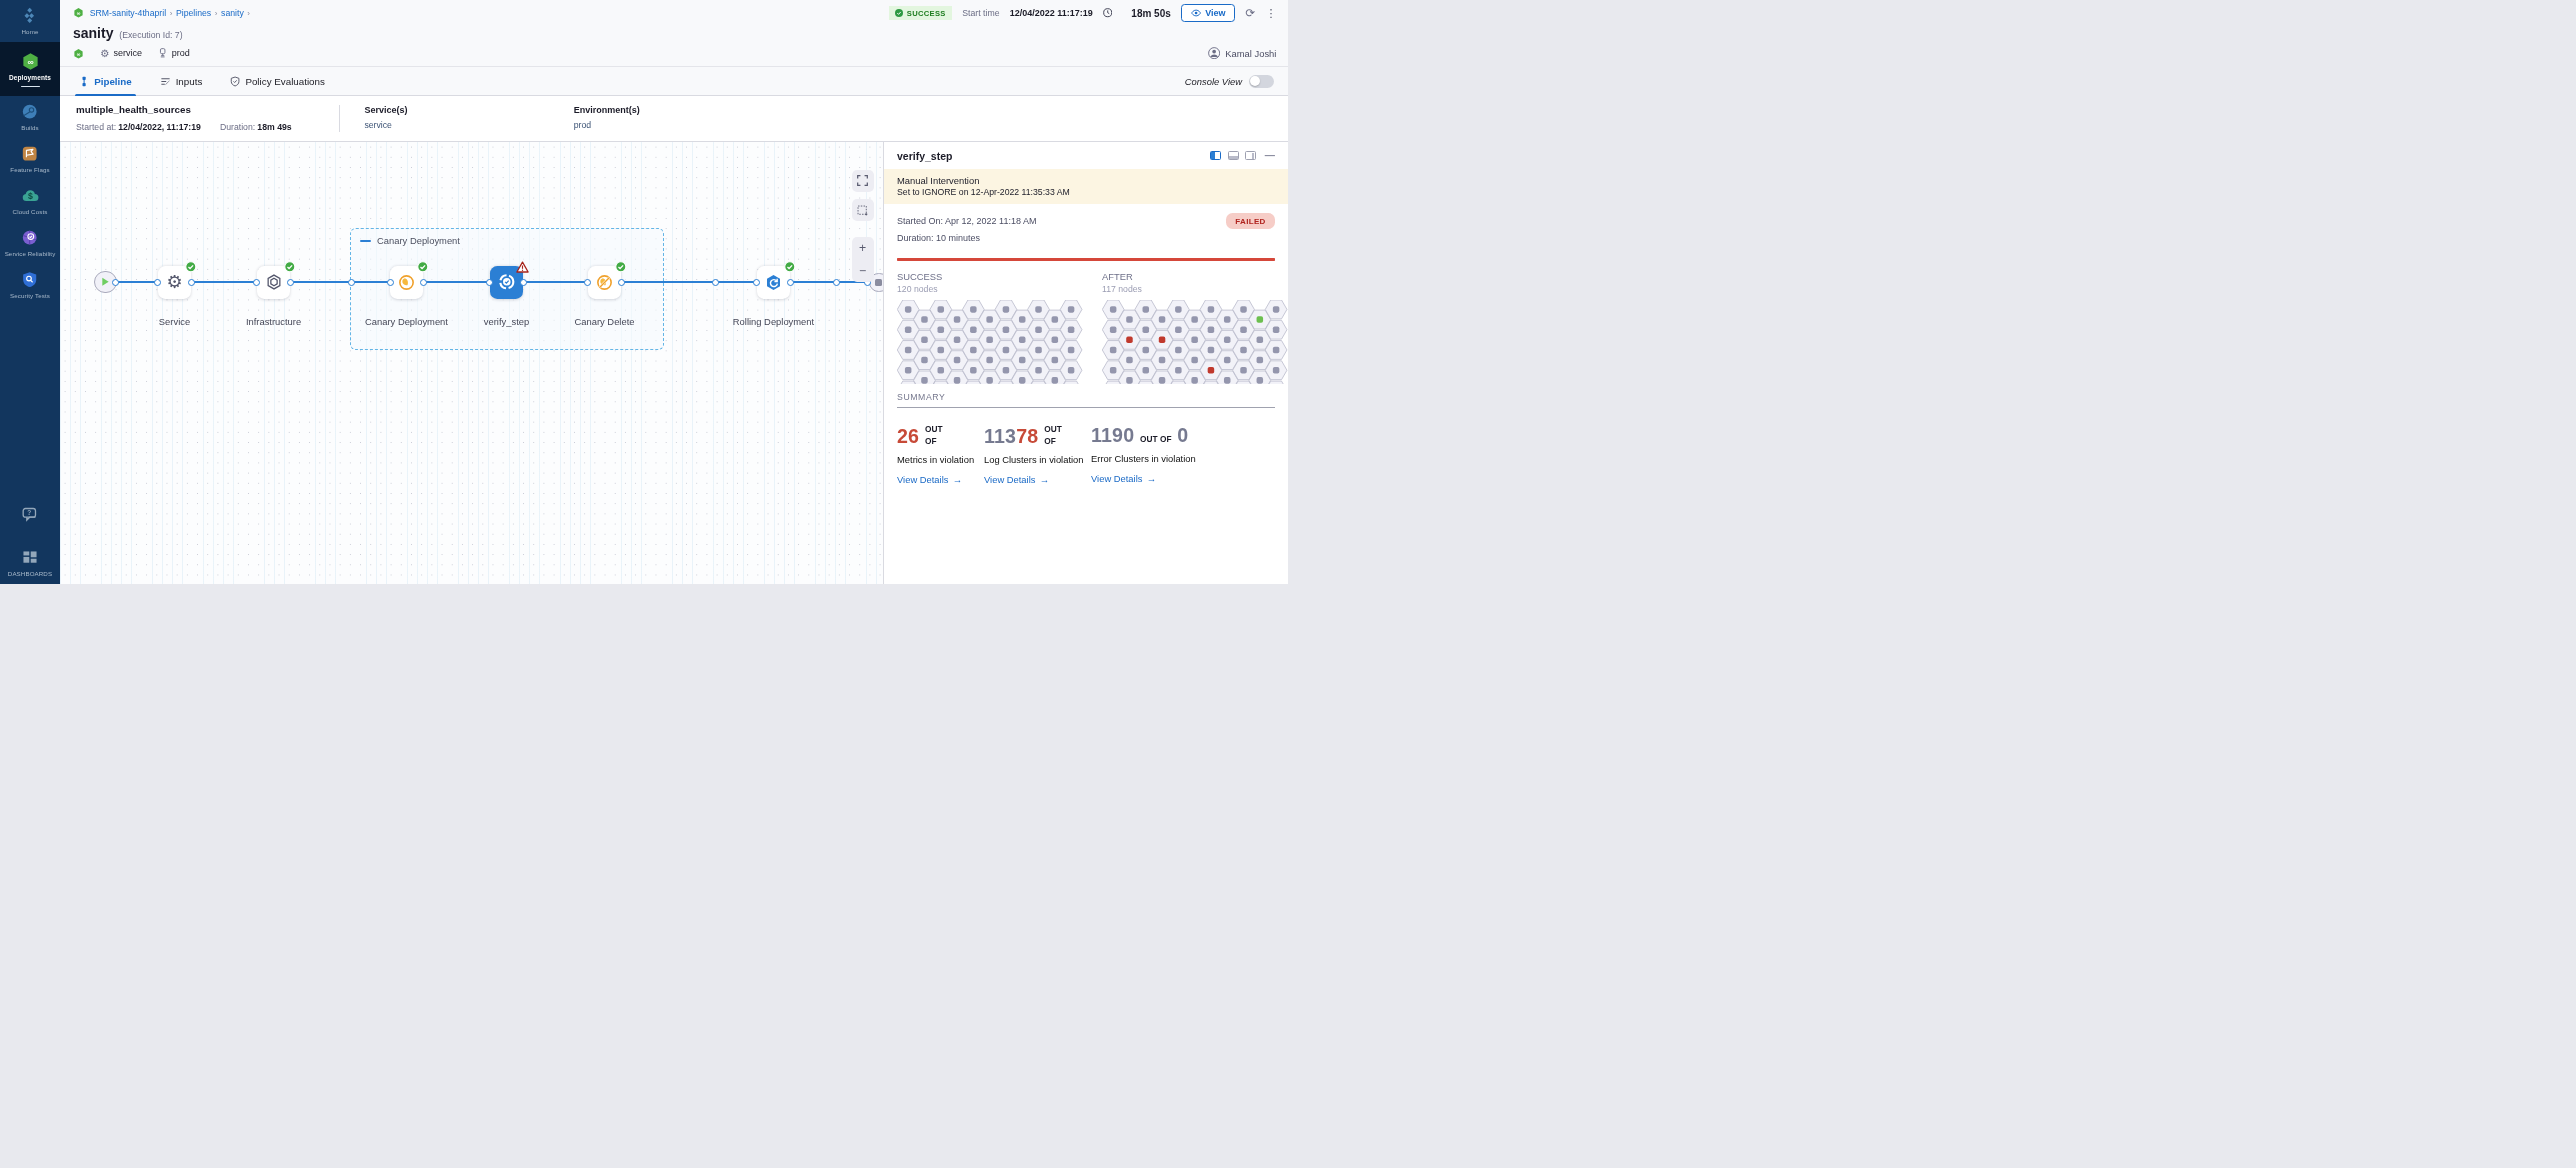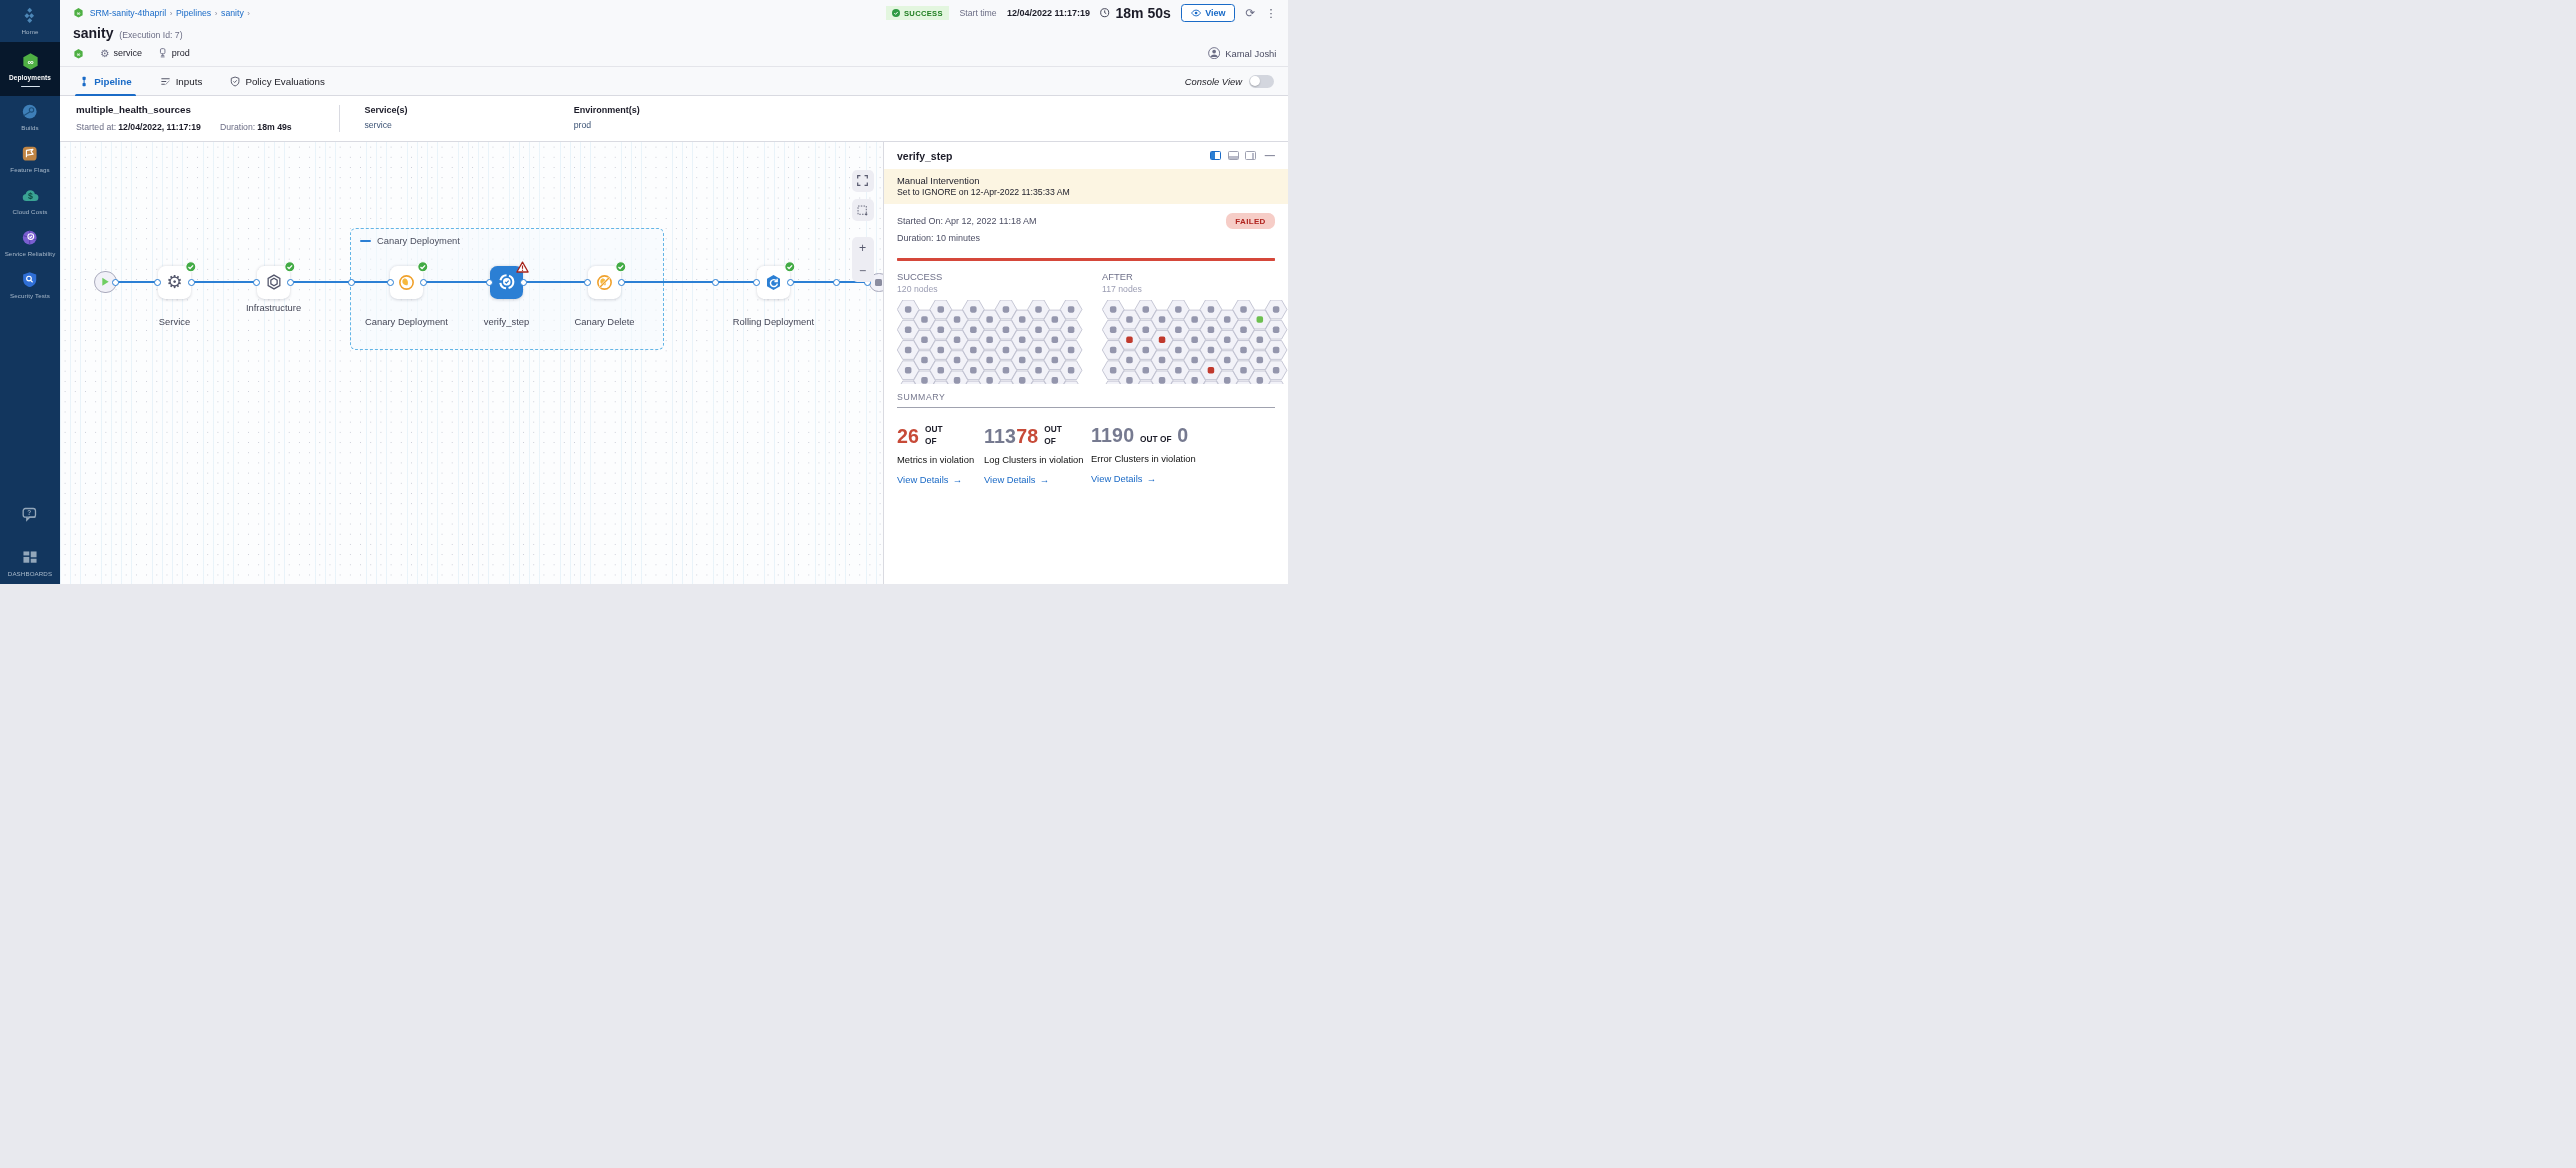--- a/index.html
+++ b/index.html
@@ -22,21 +22,21 @@
   .topbar{padding:4.4px 11.6px 0 13px;background:#f8f9fb;}
   .row1{display:flex;align-items:center;height:17.4px;}
   .crumbs{display:flex;align-items:center;gap:3.6px;font-size:8.7px;}
   .crumb{color:#1a6bc7;cursor:pointer;}
   .crumb-sep{color:#8a8ca0;font-size:8px;}
   .hexlogo{width:11px;height:11.6px;display:inline-flex;margin-right:2.2px;}
   .row1-right{margin-left:auto;display:flex;align-items:center;gap:10.2px;}
   .badge-success{display:inline-flex;align-items:center;gap:3.6px;background:#e3f6df;border-radius:0;padding:2.2px 6.5px;font-size:7.6px;font-weight:700;letter-spacing:0.3px;color:#1e7d20;}
   .meta-label{color:#6b6d85;font-size:8.7px;}
   .meta-value{color:#1c1c28;font-size:9px;font-weight:700;}
-  .dur{display:inline-flex;align-items:center;gap:6px;color:#1c1c28;font-size:14px;font-weight:700;}
+  .dur{display:inline-flex;align-items:center;gap:19px;color:#1c1c28;font-size:10px;font-weight:700;}
   .btn-view{display:inline-flex;align-items:center;gap:4.4px;border:1.1px solid #1a6bc7;color:#1a6bc7;background:#fff;font-size:9px;font-weight:600;border-radius:3.6px;padding:2.9px 8.7px;cursor:pointer;}
   .icon-btn{color:#6b6d85;font-size:11.6px;cursor:pointer;line-height:1;}
   .kebab{color:#4c4e64;font-size:11px;letter-spacing:0;cursor:pointer;}
   .row2{display:flex;align-items:baseline;gap:5.8px;margin-top:3.6px;}
   .page-title{font-size:14px;font-weight:700;color:#1b1b28;}
   .exec-id{font-size:8.7px;color:#6b6d85;}
   .row3{display:flex;align-items:center;margin-top:5.8px;padding-bottom:6.5px;}
   .tag{display:inline-flex;align-items:center;gap:4.4px;margin-right:16px;font-size:9px;color:#1c1c28;}
   .tag .g{color:#6b6d85;font-size:10.2px;}
   .user{margin-left:auto;display:inline-flex;align-items:center;gap:5.1px;color:#4c4e64;font-size:9.4px;}
@@ -409,21 +409,21 @@
                   <path d="M12 2.8 19.8 7.3v9.4L12 21.2 4.2 16.7V7.3Z" fill="none" stroke="#53566b" stroke-width="1.7"></path>
                   <path d="M12 7 16.2 9.5v5L12 17l-4.2-2.5v-5Z" fill="none" stroke="#53566b" stroke-width="1.7"></path>
                 </svg>
               </span>
               <span class="nbadge"><svg width="11.6" height="11.6" viewBox="0 0 16 16">
                   <circle cx="8" cy="8" r="7" fill="#42ab45" stroke="#fff" stroke-width="1.6"></circle>
                   <path d="M4.8 8.2 7 10.4 11.2 6" stroke="#fff" stroke-width="1.8" fill="none"></path>
                 </svg></span>
             </div>
           </div>
-          <div class="nlabel" style="left: 170px; top: 160px;">Infrastructure</div>
+          <div class="nlabel" style="left: 170px; top: 174px;">Infrastructure</div>
           <div class="pnode" style="left: 330px; top: 124px;">
             <div class="nsq">
               <span style="display:inline-flex;">
                 <svg width="19" height="19" viewBox="0 0 24 24">
                   <circle cx="12" cy="12" r="8.4" fill="none" stroke="#f0a12c" stroke-width="2"></circle>
                   <path d="M10 6.6c3.6 1 4.6 5.2 3.2 8.8-2.2.6-5.6-.5-6.4-3.6C6.3 9 8 7 10 6.6Z" fill="#f6b93f"></path>
                 </svg>
               </span>
               <span class="nbadge"><svg width="11.6" height="11.6" viewBox="0 0 16 16">
                   <circle cx="8" cy="8" r="7" fill="#42ab45" stroke="#fff" stroke-width="1.6"></circle>

